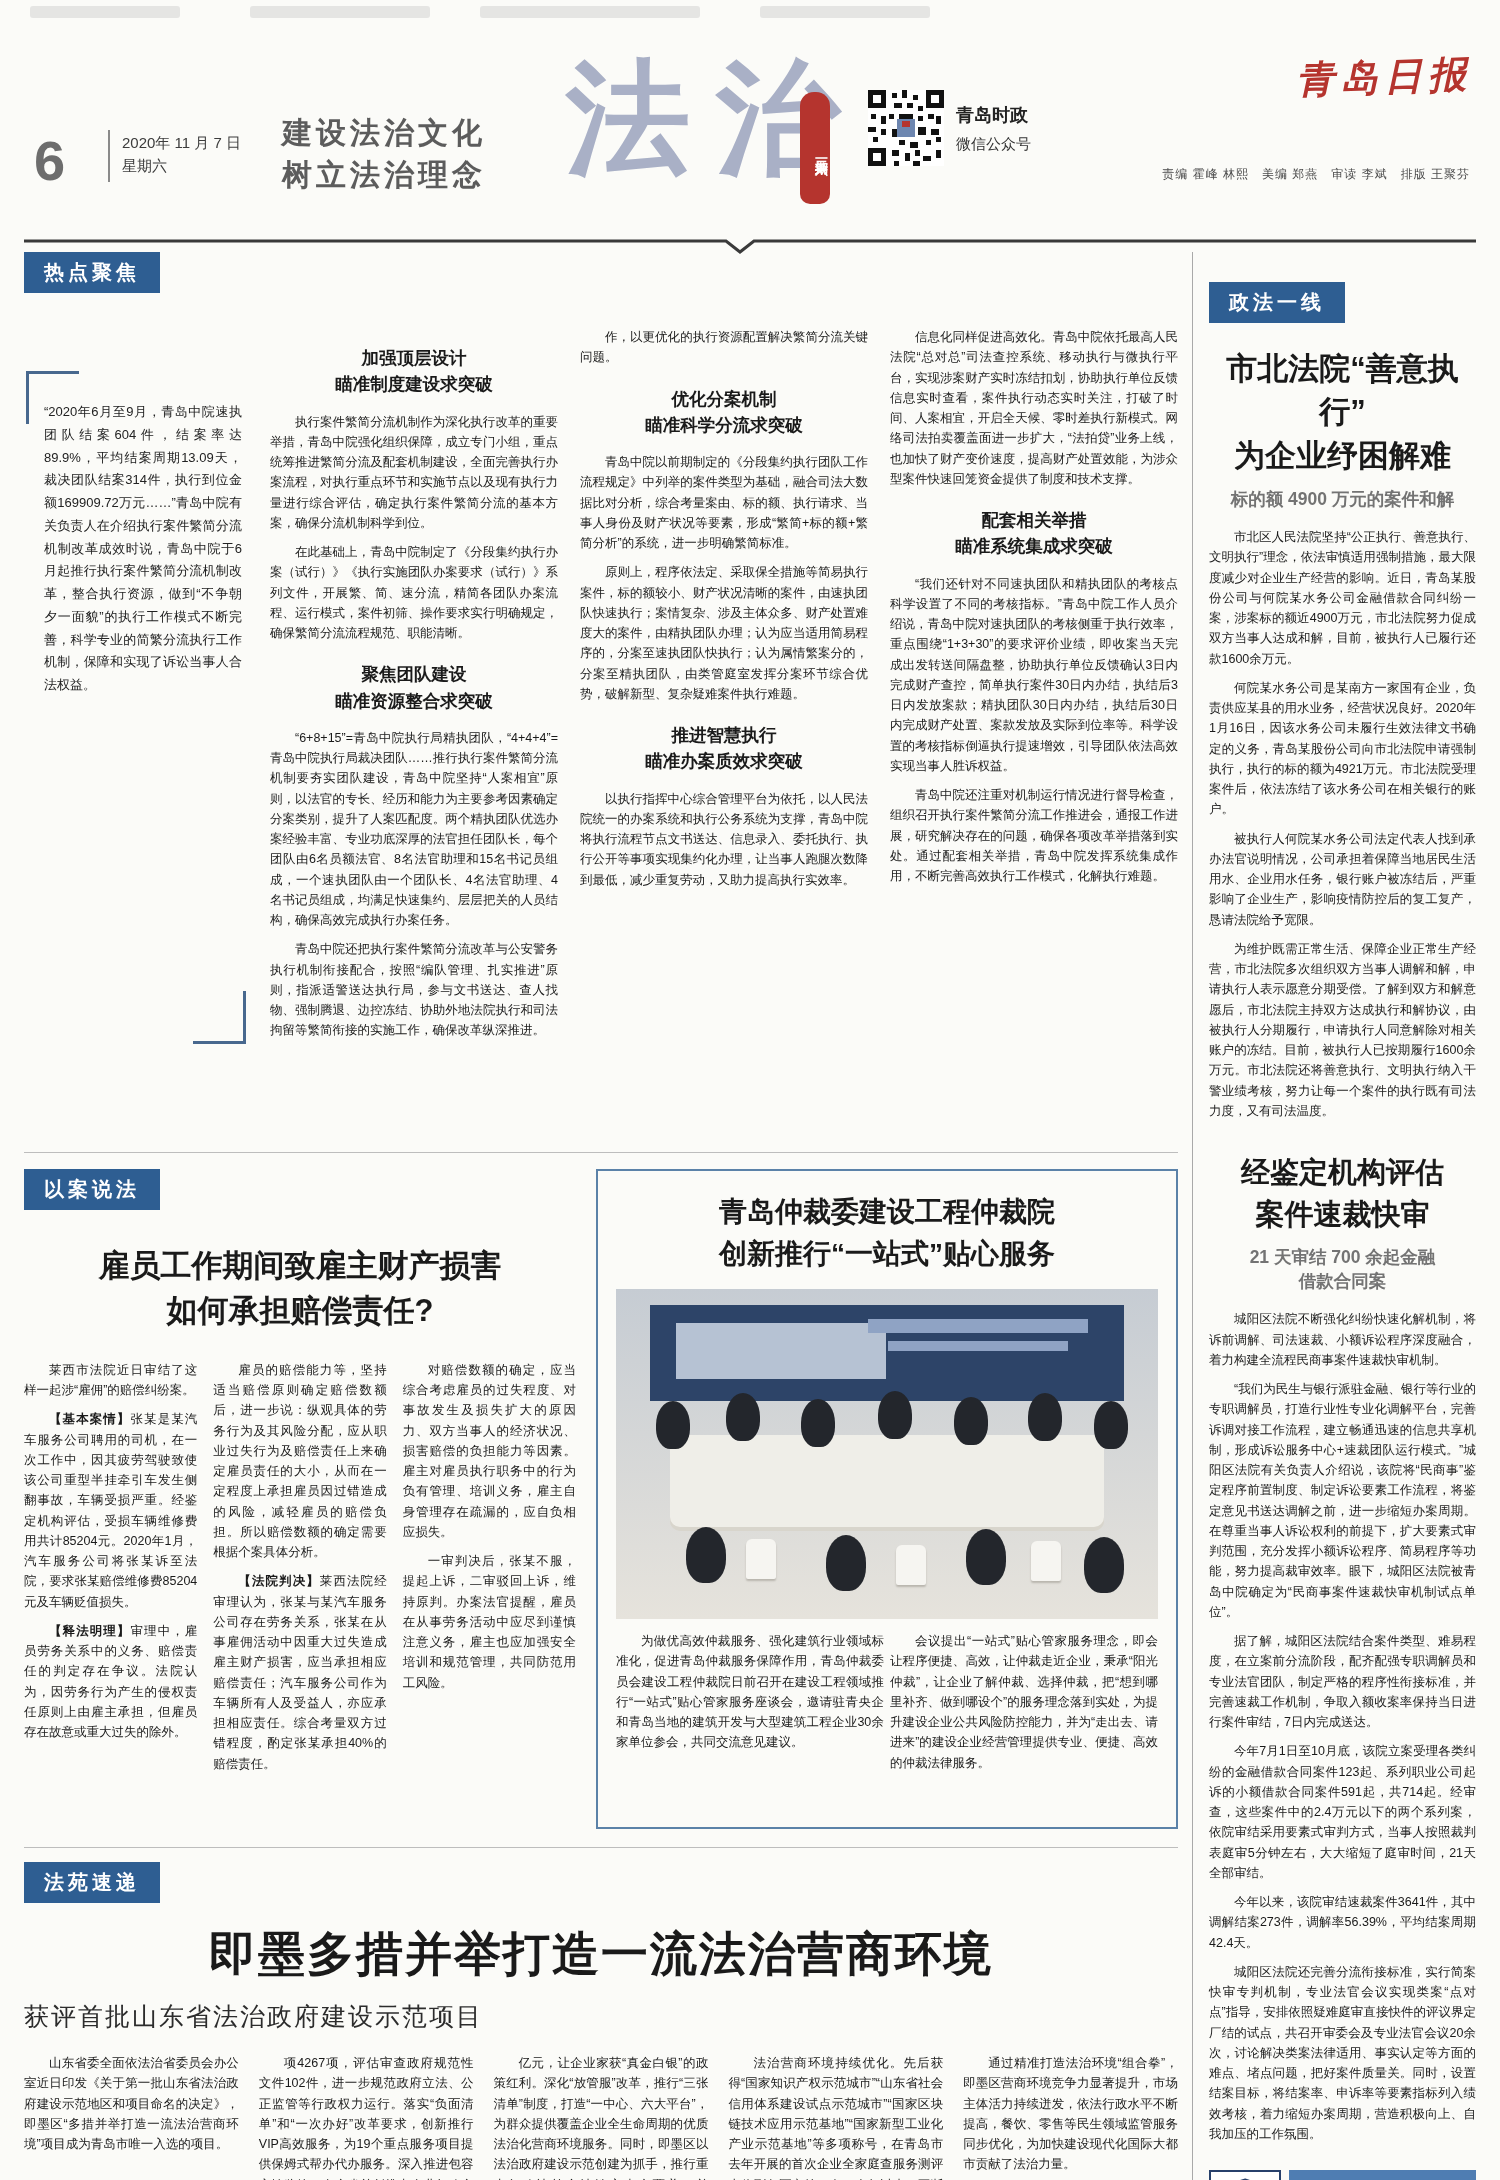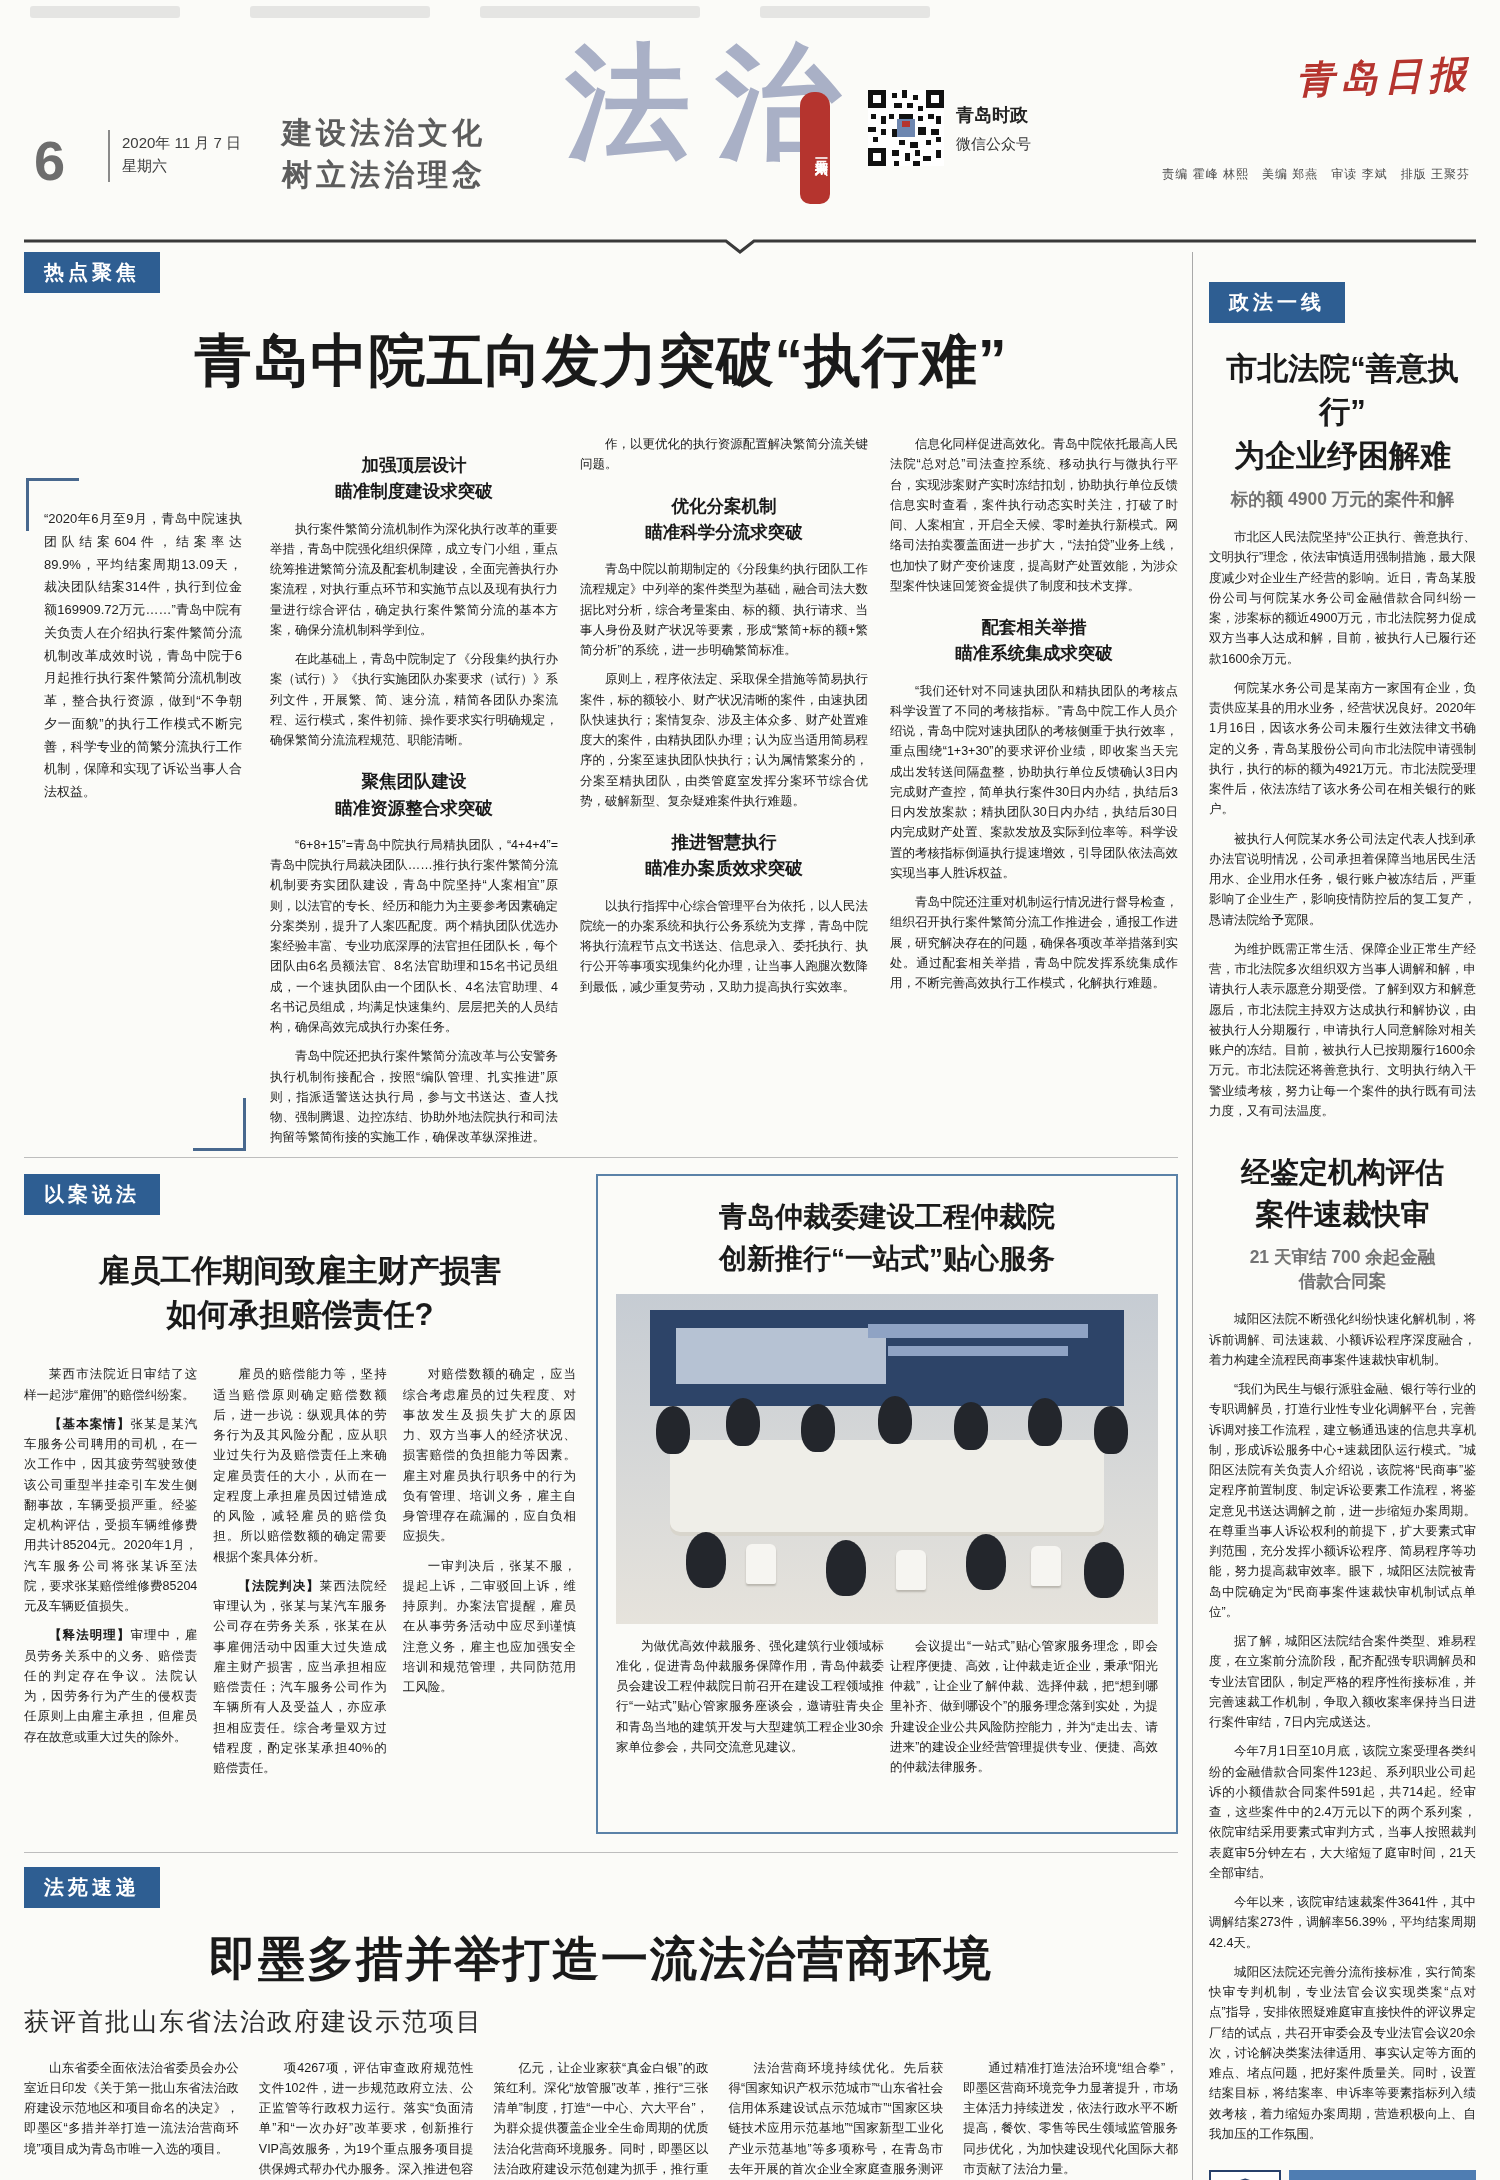--- a/index.html
+++ b/index.html
@@ -5,21 +5,21 @@
   html,body{margin:0;padding:0;background:#888;}
   .page{position:relative;width:1500px;height:2180px;margin:0 auto;background:#fbfbf8;
         font-family:"Liberation Sans","DejaVu Sans",sans-serif;color:#1a1a1a;overflow:hidden;}
   
   .header{position:relative;height:252px;}
   .ghost{position:absolute;top:6px;height:12px;background:#c9c9c9;opacity:.45;border-radius:3px;}
   .pagenum{position:absolute;left:34px;top:128px;font-size:56px;font-weight:bold;color:#6d6d6d;}
   .daterule{position:absolute;left:108px;top:130px;width:2px;height:52px;background:#8a8a8a;}
   .dateblock{position:absolute;left:122px;top:132px;font-size:15px;color:#3c3c3c;line-height:1.5;}
   .slogan{position:absolute;left:282px;top:112px;font-size:30px;font-weight:bold;color:#5c5c5c;line-height:1.4;letter-spacing:4px;}
-  .masthead{position:absolute;left:566px;top:42px;font-size:124px;font-weight:900;color:#a9b0c6;
+  .masthead{position:absolute;left:566px;top:58px;font-size:124px;font-weight:900;color:#a9b0c6;
             font-family:"Liberation Serif","DejaVu Serif",serif;letter-spacing:26px;line-height:1;}
   .issue{position:absolute;left:800px;top:92px;width:30px;height:112px;background:#b5342e;border-radius:14px 14px 10px 10px;
          color:#fff;font-size:13px;font-weight:bold;writing-mode:vertical-rl;text-align:center;padding-top:6px;box-sizing:border-box;}
   .qr{position:absolute;left:868px;top:90px;width:76px;height:76px;background:#fff;}
   .qrcap{position:absolute;left:956px;top:100px;line-height:1.7;}
   .qrcap .c1{font-size:18px;font-weight:bold;color:#222;}
   .qrcap .c2{font-size:15px;color:#333;}
   .paperlogo{position:absolute;right:28px;top:52px;font-size:38px;color:#b5342e;font-weight:bold;
              font-family:"Liberation Serif","DejaVu Serif",serif;font-style:italic;letter-spacing:6px;transform:rotate(-2deg);}
   .credits-line{position:absolute;right:30px;top:166px;font-size:12px;color:#4a4a4a;letter-spacing:1px;}
@@ -151,21 +151,20 @@
       <path d="M0,3 H702 L716,14 L730,3 H1452" stroke="#3a3a3a" stroke-width="3" fill="none"></path>
     </svg>
   </div>
 
   <div class="content">
 
     <div class="leftcol">
 
       <div class="band-main">
         <span class="tag">热点聚焦</span>
-        <h1 class="m-head" style="margin-top:30px;">青岛中院五向发力突破“执行难”</h1>
         <div class="m-body">
           <div class="quote-col">“2020年6月至9月，青岛中院速执团队结案604件，结案率达89.9%，平均结案周期13.09天，裁决团队结案314件，执行到位金额169909.72万元……”青岛中院有关负责人在介绍执行案件繁简分流机制改革成效时说，青岛中院于6月起推行执行案件繁简分流机制改革，整合执行资源，做到“不争朝夕一面貌”的执行工作模式不断完善，科学专业的简繁分流执行工作机制，保障和实现了诉讼当事人合法权益。</div>
           <div style="display:flex;flex:1;gap:22px;min-width:0">
               <div class="tcol">
                 <div class="subhead">
                   <div>加强顶层设计</div>
                   <div>瞄准制度建设求突破</div>
                 </div>
                 <p class="para">执行案件繁简分流机制作为深化执行改革的重要举措，青岛中院强化组织保障，成立专门小组，重点统筹推进繁简分流及配套机制建设，全面完善执行办案流程，对执行重点环节和实施节点以及现有执行力量进行综合评估，确定执行案件繁简分流的基本方案，确保分流机制科学到位。</p>
                 <p class="para">在此基础上，青岛中院制定了《分段集约执行办案（试行）》《执行实施团队办案要求（试行）》系列文件，开展繁、简、速分流，精简各团队办案流程、运行模式，案件初筛、操作要求实行明确规定，确保繁简分流流程规范、职能清晰。</p>

